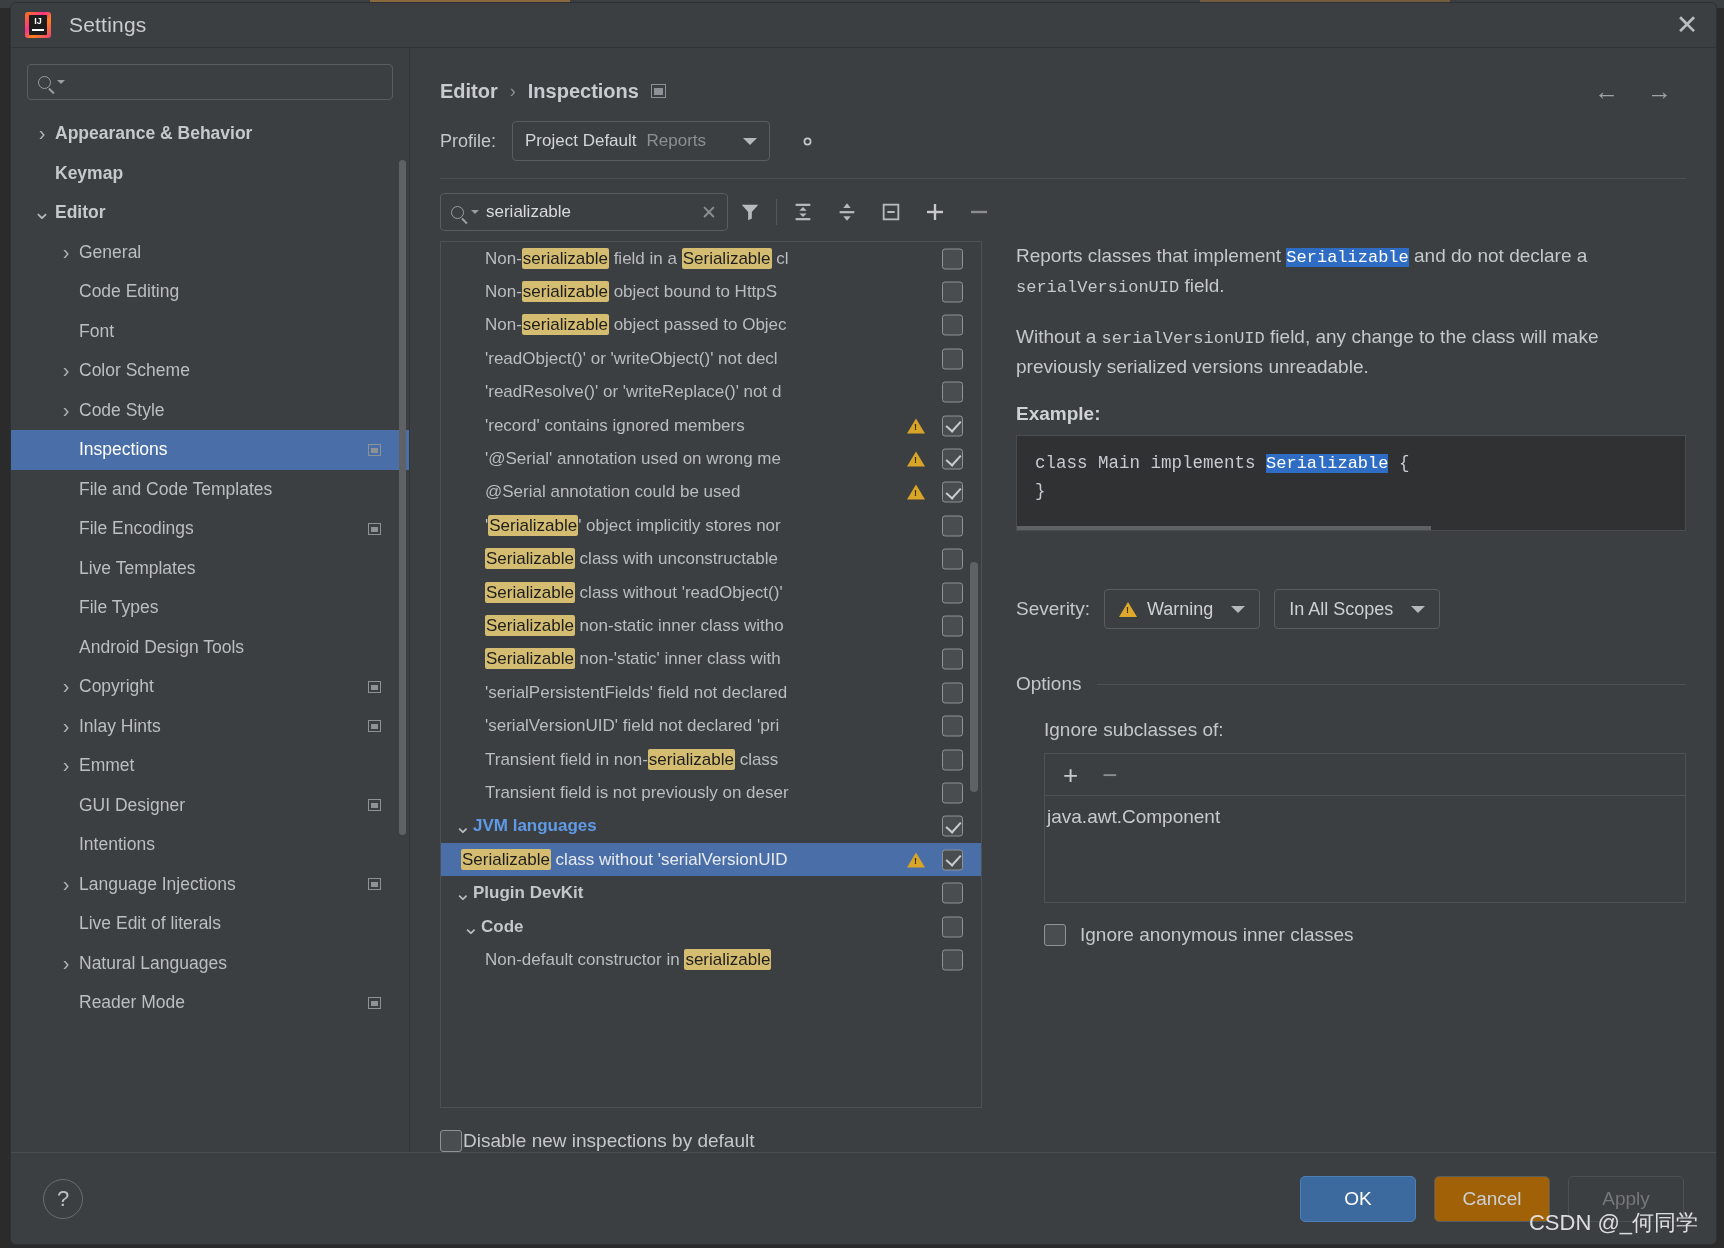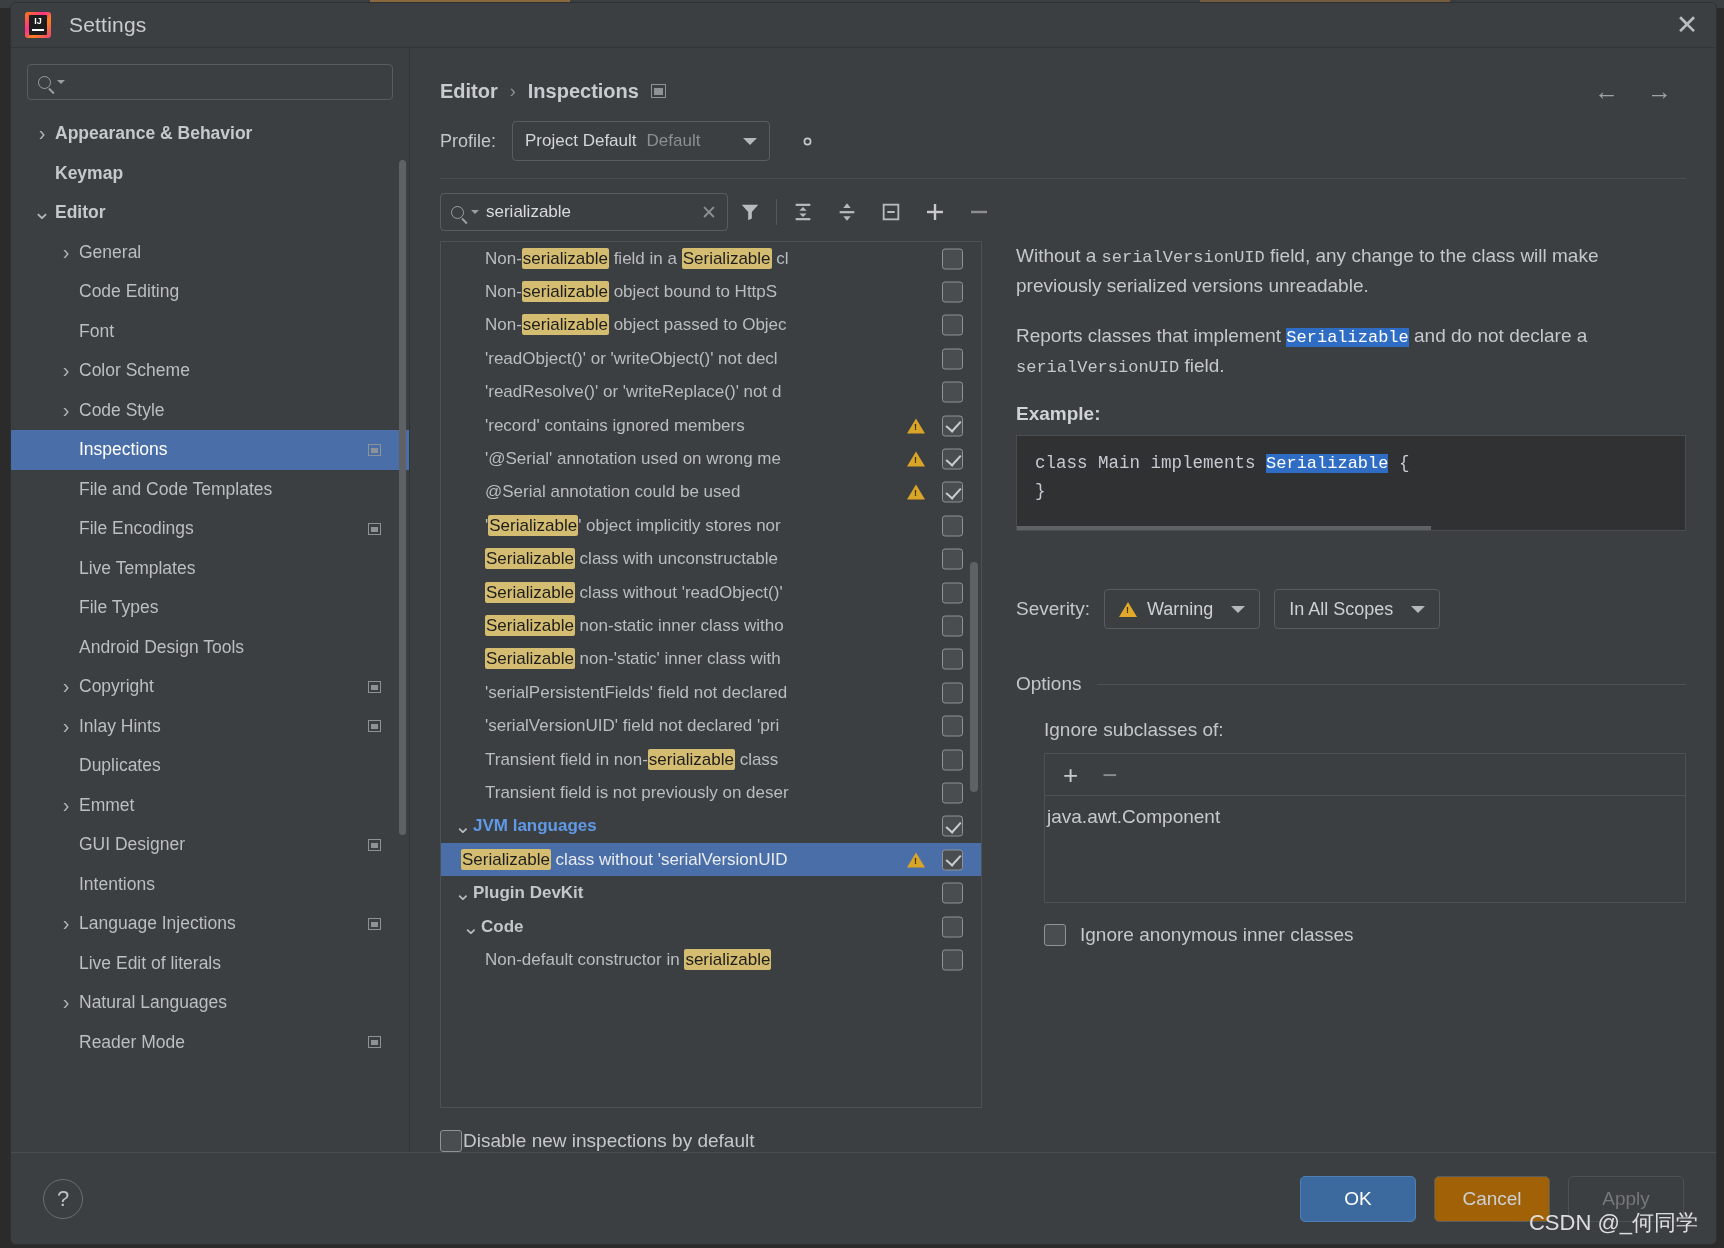--- a/index.html
+++ b/index.html
@@ -435,24 +435,20 @@
             <span class="tree-arrow" style="font-size: 20px;">›</span>
             <span class="tree-label">Copyright</span>
             <span class="mini-win"></span>
           </div>
           <div class="tree-row lvl1">
             <span class="tree-arrow" style="font-size: 20px;">›</span>
             <span class="tree-label">Inlay Hints</span>
             <span class="mini-win"></span>
           </div>
           <div class="tree-row lvl1">
-            <span class="tree-arrow none"></span>
-            <span class="tree-label">Duplicates</span>
-          </div>
-          <div class="tree-row lvl1">
             <span class="tree-arrow" style="font-size: 20px;">›</span>
             <span class="tree-label">Emmet</span>
           </div>
           <div class="tree-row lvl1">
             <span class="tree-arrow none"></span>
             <span class="tree-label">GUI Designer</span>
             <span class="mini-win"></span>
           </div>
           <div class="tree-row lvl1">
             <span class="tree-arrow none"></span>
@@ -491,21 +487,21 @@
         <span class="nav-arrows">
           <span class="nav-arrow">←</span>
           <span class="nav-arrow">→</span>
         </span>
       </div>
 
       <div class="profile-bar">
         <span class="profile-label">Profile:</span>
         <div class="profile-select">
           <span class="ps-name">Project Default</span>
-          <span class="ps-kind">Default</span>
+          <span class="ps-kind">Reports</span>
           <span class="ps-caret"></span>
         </div>
         <span class="gear">
           <svg width="27" height="27" viewBox="0 0 24 24" fill="#c4c7cc">
             <path d="M12 8.5a3.5 3.5 0 100 7 3.5 3.5 0 000-7zm0 5.5a2 2 0 110-4 2 2 0 010 4z"></path>
             <path d="M11 1h2l.35 2.2c.6.16 1.16.4 1.67.7l1.84-1.3 1.42 1.41-1.3 1.85c.3.5.54 1.06.7 1.66L20 8v2l-2.2.35c-.16.6-.4 1.16-.7 1.67l1.3 1.84-1.41 1.42-1.85-1.3c-.5.3-1.06.54-1.66.7L13 17h-2l-.35-2.2a6.3 6.3 0 01-1.67-.7l-1.84 1.3-1.42-1.41 1.3-1.85a6.3 6.3 0 01-.7-1.66L4 10V8l2.2-.35c.16-.6.4-1.16.7-1.67L5.6 4.14 7.01 2.72l1.85 1.3c.5-.3 1.06-.54 1.66-.7L11 1z" opacity="0"></path>
           </svg>
         </span>
       </div>
 
@@ -658,24 +654,24 @@
                 <span class="ins-text"><span>Non-default constructor in </span><span class="hl">serializable</span><span> </span></span>
                 <span class="cbx"></span>
               </div>
             </div>
           <div class="list-sb"></div>
         </div>
 
         <div class="desc-panel">
           <div class="desc-box">
             <div class="desc-p">
-              <span>Without a </span><span class="mono">serialVersionUID</span><span> field, any change to the class will make previously serialized versions unreadable.</span>
+              <span>Reports classes that implement </span><span class="sel-blue">Serializable</span><span> and do not declare a </span><span class="mono">serialVersionUID</span><span> field.</span>
             </div>
             <div class="desc-p">
-              <span>Reports classes that implement </span><span class="sel-blue">Serializable</span><span> and do not declare a </span><span class="mono">serialVersionUID</span><span> field.</span>
+              <span>Without a </span><span class="mono">serialVersionUID</span><span> field, any change to the class will make previously serialized versions unreadable.</span>
             </div>
             <div class="ex-title">Example:</div>
             <div class="code-box">
               <div class="code-line">
                 <span>class Main implements </span><span class="sel-blue">Serializable</span><span> {</span>
               </div>
               <div class="code-line">}</div>
               <div class="code-sb"></div>
             </div>
 

